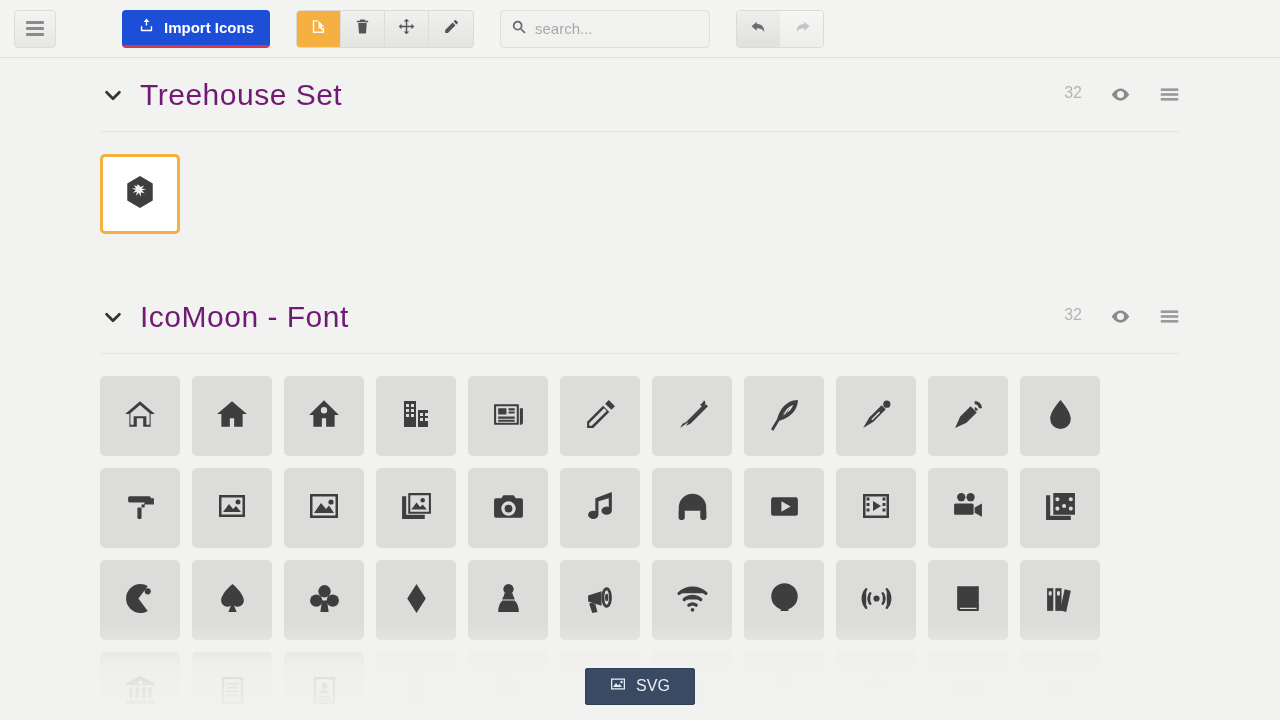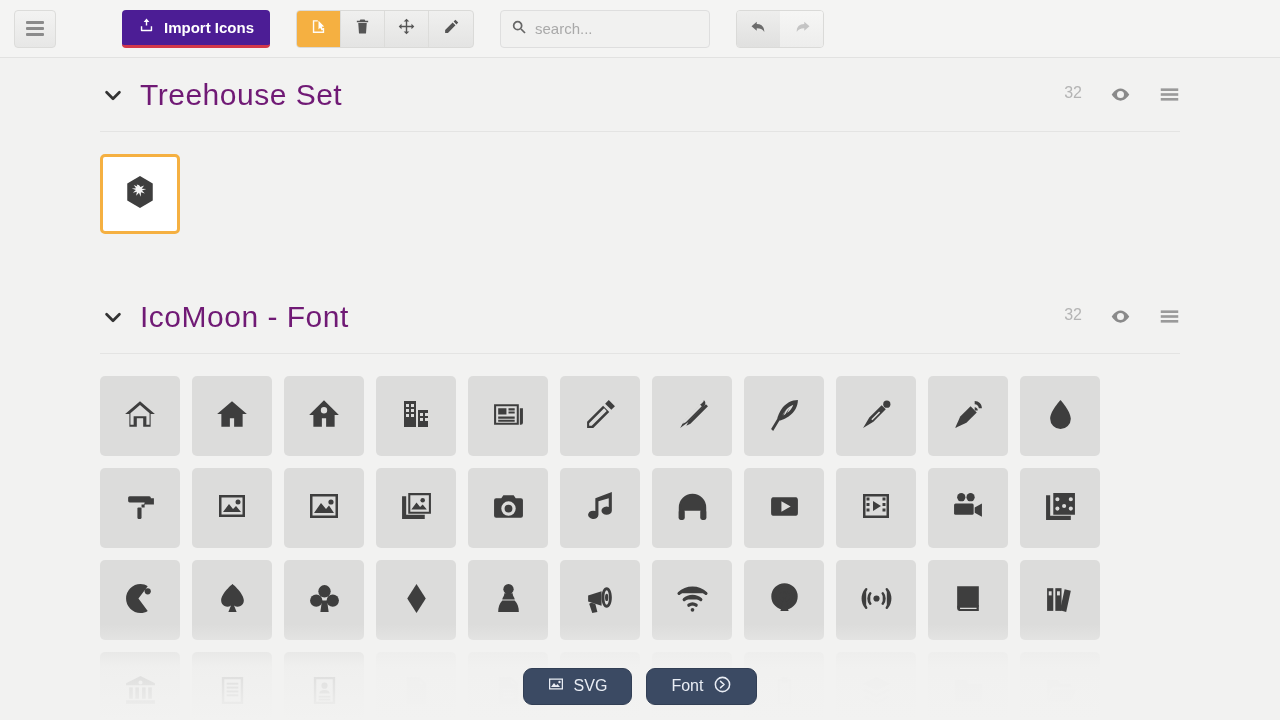--- a/index.html
+++ b/index.html
@@ -32,21 +32,21 @@
     border-radius: 4px;
     display: flex; align-items: center; justify-content: center;
     cursor: pointer;
     margin-right: 66px;
   }
   .hamburger { width: 18px; display: flex; flex-direction: column; gap: 3px; }
   .hamburger i { display: block; height: 3px; background: #8b8b8b; border-radius: 1px; }
 
   .import-btn {
     height: 38px;
-    background: #4c1d95;
+    background: #1d4ed8;
     border: none;
     border-bottom: 3px solid #d4384a;
     border-radius: 4px;
     color: #fff;
     font-size: 15px;
     font-weight: bold;
     padding: 0 16px;
     display: flex; align-items: center; gap: 9px;
     cursor: pointer;
     margin-right: 26px;
@@ -170,21 +170,21 @@
     position: absolute;
     left: 0; bottom: 0;
     width: 1280px; height: 68px;
     display: flex; align-items: center; justify-content: center;
     gap: 14px;
   }
   .dark-btn {
     height: 37px;
     background: #3b4a63;
     border: 1px solid #323f55;
-    border-radius: 9px;
+    border-radius: 2px;
     color: #e9edf4;
     font-size: 16px;
     padding: 0 24px;
     display: flex; align-items: center; gap: 10px;
     cursor: pointer;
   }
 </style>
 </head>
 <body>
 
@@ -719,22 +719,13 @@
     <span>
       <svg width="16" height="16" viewBox="0 0 32 32" fill="#e9edf4">
         <path d="M2 5h28v22H2V5zm2.5 2.5v17h23v-17h-23z"></path>
           <circle cx="23" cy="12" r="2.4"></circle>
           <path d="M6 22l6-8 4 5 3-3 5 6H6z"></path>
       </svg>
     </span>
     <span>SVG</span>
   </div>
 
-  <div class="dark-btn">
-    <span>Font</span>
-    <span>
-      <svg width="19" height="19" viewBox="0 0 24 24" fill="none" stroke="#e9edf4" stroke-width="1.9">
-        <circle cx="12" cy="12" r="9"></circle>
-          <path d="M9.5 8l4.5 4-4.5 4" stroke-linecap="round" stroke-linejoin="round"></path>
-      </svg>
-    </span>
-  </div>
 </div>
 
 </body></html>

